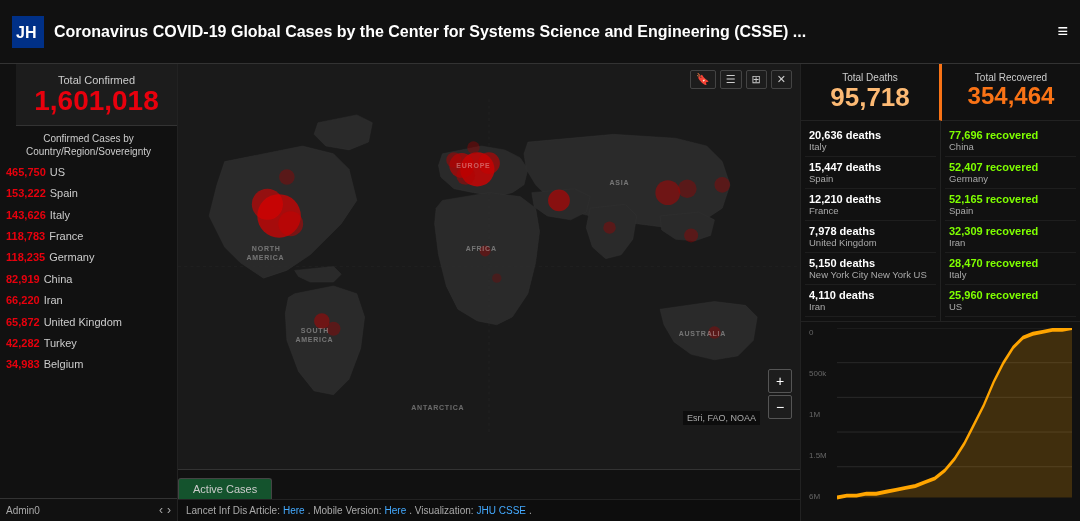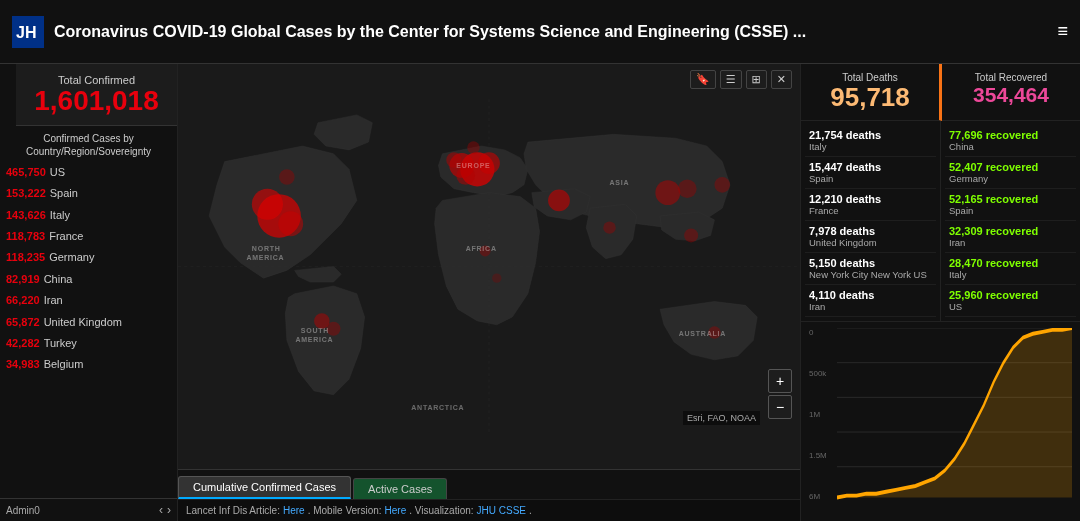--- a/index.html
+++ b/index.html
@@ -255,23 +255,23 @@
       background: #111;
       padding: 8px 10px;
       border-bottom: 1px solid #222;
     }
     .recovered-label {
       font-size: 10px;
       color: #ccc;
       text-align: center;
     }
     .recovered-number {
-      font-size: 21px;
+      font-size: 24px;
       font-weight: bold;
-      color: #ec4899;
+      color: #f97316;
       text-align: center;
       line-height: 1.1;
     }
 
     .stats-columns {
       display: flex;
       flex: 0 0 auto;
     }
     .deaths-list {
       flex: 1;
@@ -490,21 +490,20 @@
       
       <div class="map-zoom">
         <button class="map-zoom-btn">+</button>
         <button class="map-zoom-btn">−</button>
       </div>
 
       <div class="map-attribution">Esri, FAO, NOAA</div>
     </div>
 
     <div class="map-tabs">
-      <div class="map-tab active">Cumulative Confirmed Cases</div>
       <div class="map-tab">Active Cases</div>
     </div>
 
     <div class="map-footer-link">
       <span>Lancet Inf Dis Article:</span>
       <span class="link-blue">Here</span>
       <span>. Mobile Version:</span>
       <span class="link-blue">Here</span>
       <span>. Visualization:</span>
       <span class="link-blue">JHU CSSE</span>
@@ -521,21 +520,21 @@
       </div>
       <div class="recovered-panel">
         <div class="recovered-label">Total Recovered</div>
         <div class="recovered-number">354,464</div>
       </div>
     </div>
 
     <div class="stats-columns">
       <div class="deaths-list" id="deaths-list-container">
           <div class="stat-item">
-            <div class="stat-number">21,754 deaths</div>
+            <div class="stat-number">20,636 deaths</div>
             <div class="stat-desc">Italy</div>
           </div>
           <div class="stat-item">
             <div class="stat-number">15,447 deaths</div>
             <div class="stat-desc">Spain</div>
           </div>
           <div class="stat-item">
             <div class="stat-number">12,210 deaths</div>
             <div class="stat-desc">France</div>
           </div>

